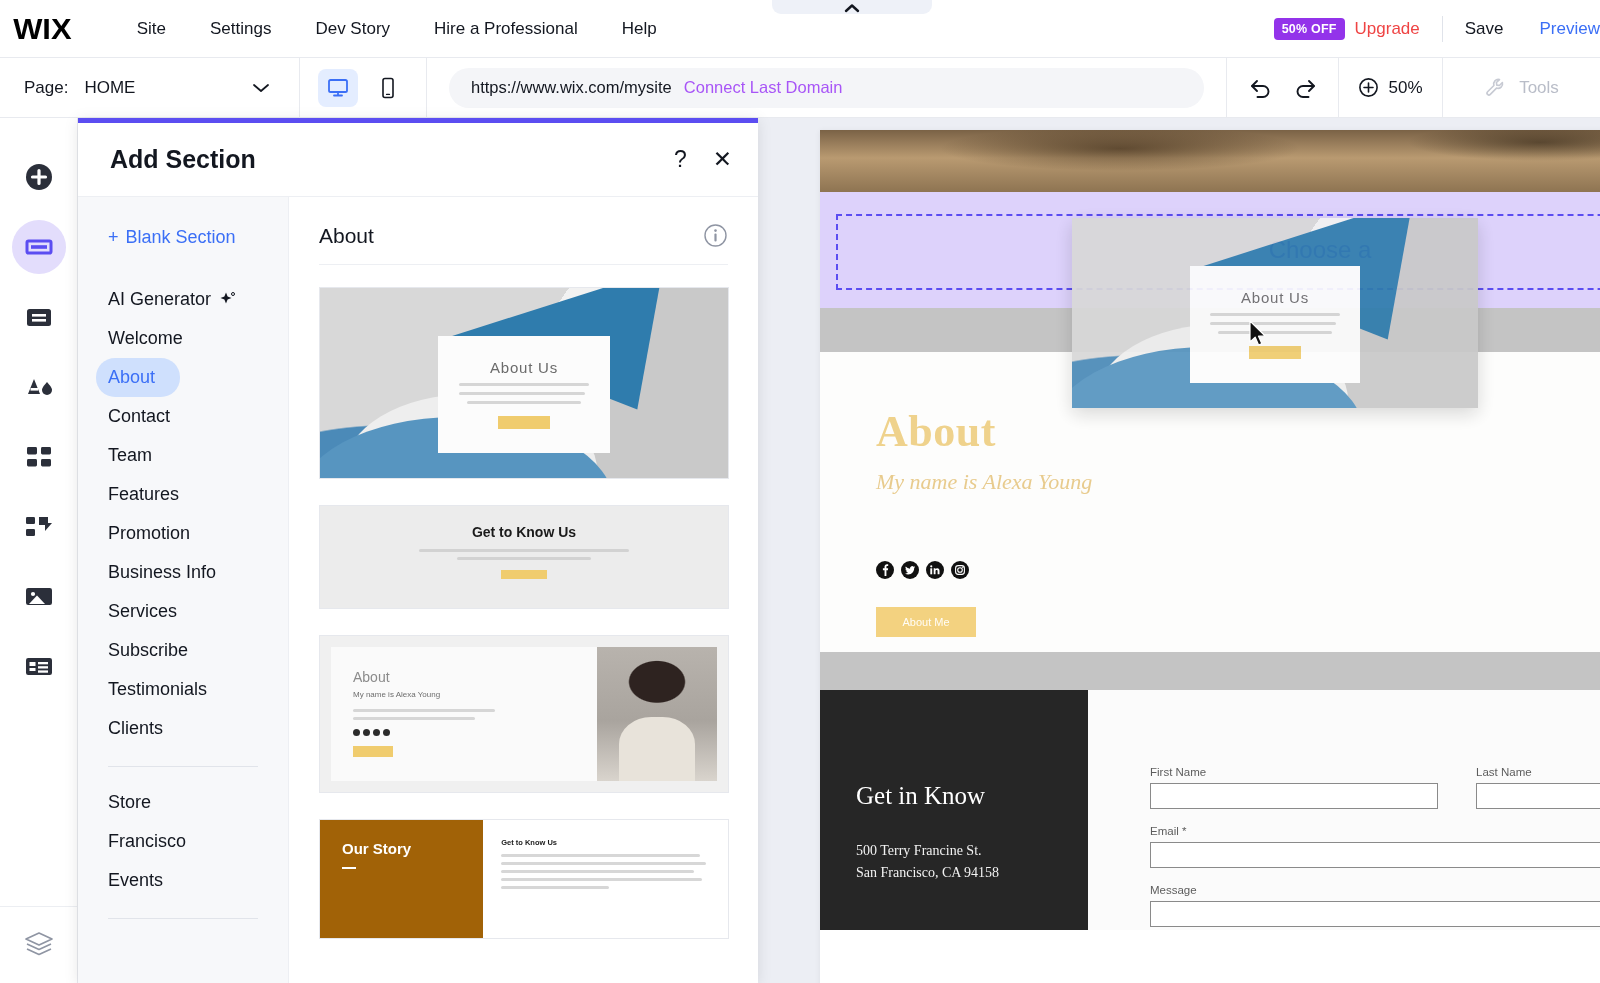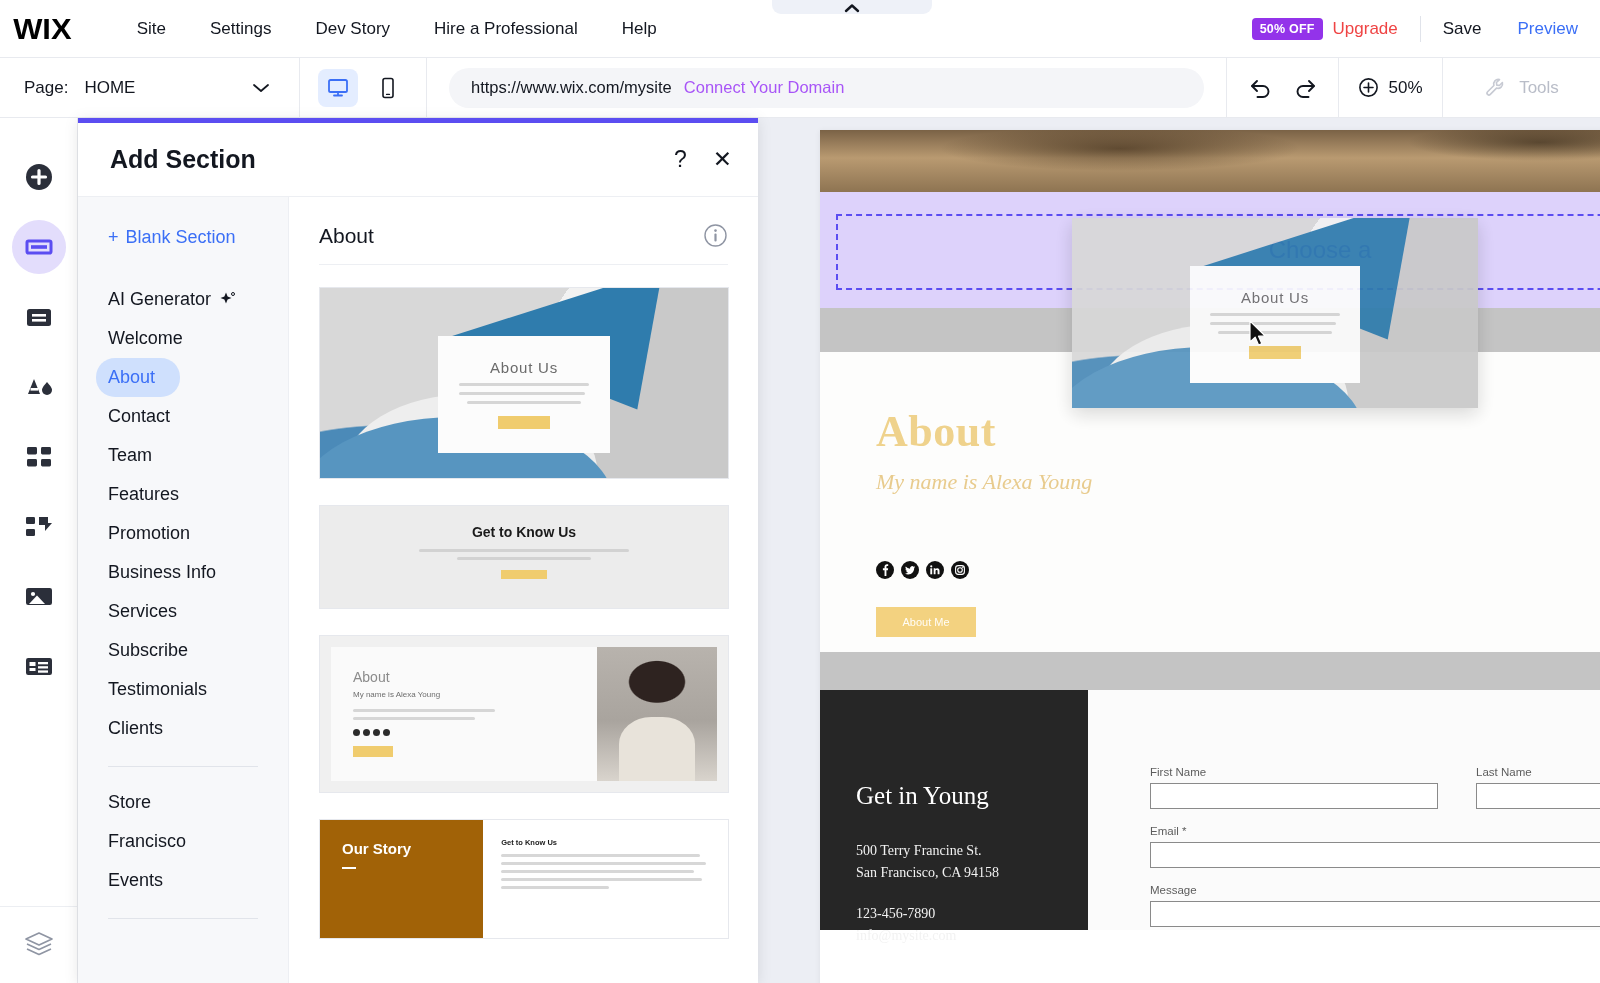--- a/index.html
+++ b/index.html
@@ -24,21 +24,20 @@
     margin-left: 14px; margin-right: 44px; color: #000;
     transform: scaleX(1.03);
   }
   .menu { display: flex; align-items: center; gap: 0px; }
   .menu-item {
     font-size: 17px; color: #131720; padding: 6px 22px; cursor: default;
     white-space: nowrap;
   }
   .topbar-right {
     margin-left: auto; display: flex; align-items: center; height: 100%;
-    padding-right: 22px;
     text-align: center;
   }
   .badge-off {
     background: #9333ea; color: #fff; font-size: 12.5px; font-weight: 700;
     padding: 4px 8px; border-radius: 4px; letter-spacing: .2px;
   }
   .upgrade { color: #ef4444; font-size: 17px; margin-left: 10px; }
   .vsep { width: 1px; height: 26px; background: #e0e3ea; margin: 0 22px; }
   .save-btn { font-size: 17px; color: #131720; }
   .preview-btn { font-size: 17px; color: #3b6ff6; margin-left: 36px; }
@@ -360,21 +359,21 @@
         <svg width="16" height="22" viewBox="0 0 16 22">
           <rect x="3" y="1.5" width="10" height="19" rx="2" fill="none" stroke="#131720" stroke-width="1.6"></rect>
           <path d="M6.6 17.4 L9.4 17.4" stroke="#131720" stroke-width="1.4" stroke-linecap="round"></path>
         </svg>
       </div>
     </div>
 
     <div class="urlbar-wrap">
       <div class="urlbar">
         <span class="url-text">https://www.wix.com/mysite</span>
-        <span class="url-link">Connect Your Domain</span>
+        <span class="url-link">Connect Last Domain</span>
       </div>
     </div>
 
     <div class="tb-group tb-undo">
       <span>
         <svg width="26" height="22" viewBox="0 0 26 22">
           <path d="M9 4 L4 9 L9 14" fill="none" stroke="#131720" stroke-width="1.9" stroke-linecap="round" stroke-linejoin="round"></path>
           <path d="M4.3 9 H15 a5.5 5.5 0 0 1 0 11 H9.5" fill="none" stroke="#131720" stroke-width="1.9" stroke-linecap="round"></path>
         </svg>
       </span>
@@ -682,28 +681,24 @@
           </div>
           <div class="about-btn">About Me</div>
         </div>
 
       </div>
 
       <div class="sec-gap"></div>
 
       <div class="sec-contact">
         <div class="contact-dark">
-          <div class="contact-h">Get in Young</div>
+          <div class="contact-h">Get in Know</div>
           <div class="contact-addr">
             <div>500 Terry Francine St.</div>
             <div>San Francisco, CA 94158</div>
-          </div>
-          <div class="contact-phone">
-            <div>123-456-7890</div>
-            <div>info@mysite.com</div>
           </div>
         </div>
         <div class="contact-form">
           <div class="f-row">
             <div class="f-field">
               <div class="f-label">First Name</div>
               <div class="f-input"></div>
             </div>
             <div class="f-field">
               <div class="f-label">Last Name</div>

